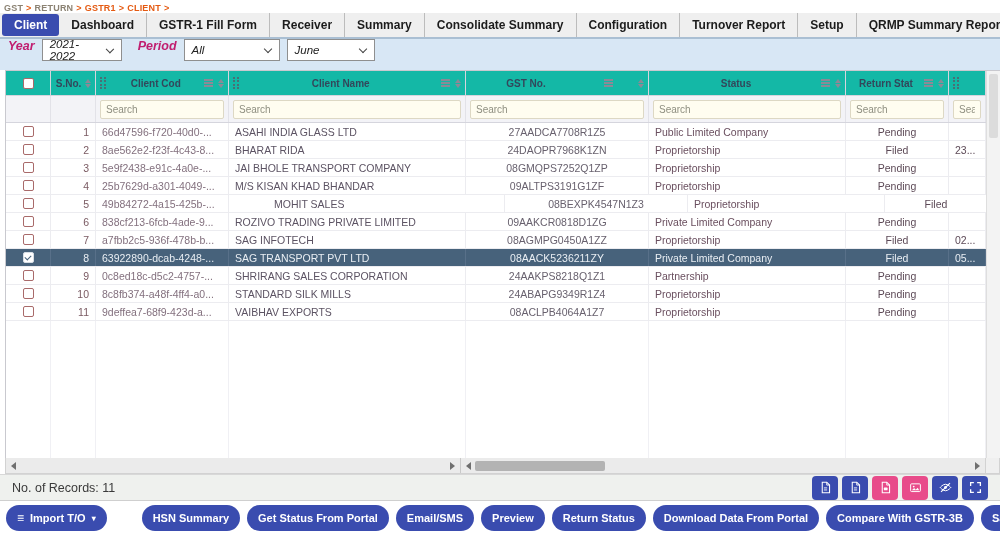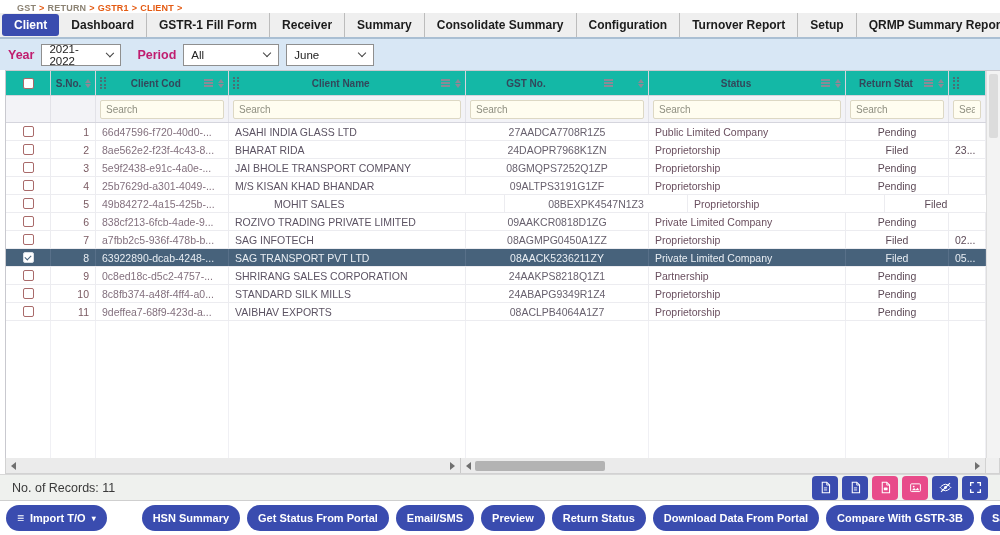--- a/index.html
+++ b/index.html
@@ -1,35 +1,35 @@
 <!DOCTYPE html>
 <html><head>
 <meta charset="utf-8">
 <style>
   * { box-sizing: border-box; margin: 0; padding: 0; }
   html,body { width:1000px; height:535px; overflow:hidden; background:#fff;
     font-family:"Liberation Sans", sans-serif; }
 
   
-  .breadcrumb { height:13px; padding:2px 0 0 17px; font-size:9px; font-weight:bold;
+  .breadcrumb { height:13px; padding:2px 0 0 4px; font-size:9px; font-weight:bold;
     display:flex; align-items:center; letter-spacing:.2px; }
   .crumb { color:#8b8273; }
   .crumb.active { color:#e45a12; }
   .crumb-sep { color:#e45a12; margin:0 3px; font-size:9px; }
 
   
   .tabbar { height:26px; background:#efefef; display:flex; align-items:stretch;
     border-bottom:2px solid #aabfd3; padding-left:2px; }
   .tab { display:flex; align-items:center; padding:0 12px; font-size:12px; font-weight:bold;
     color:#1c1c1c; border-right:1px solid #bcbcbc; white-space:nowrap; cursor:default; }
   .tab:last-child { border-right:none; }
   .tab.active { background:#3a4caf; color:#fff; border-radius:3px; border-right:none; margin:1px 0; }
 
   
-  .filterbar { height:31px; background:#d8e7f5; display:flex; align-items:center; padding:0 8px; }
+  .filterbar { height:31px; background:#d8e7f5; display:flex; padding:0 8px;font-style:italic; }
   .flabel { color:#c01d6f; font-weight:bold; font-size:12.5px; margin-right:7px; }
   .select { background:#fff; border:1px solid #8f8f8f; height:22px; display:flex; align-items:center;
     justify-content:space-between; padding:0 7px; font-size:11.5px; color:#222; }
   .chev { width:6px; height:6px; border-right:1.5px solid #444; border-bottom:1.5px solid #444;
     transform:rotate(45deg); margin:-3px 1px 0 8px; }
 
   
   .grid { margin-left:5px; width:995px; height:388px; border-left:1px solid #c9c9cf;
     border-top:1px solid #c9c9cf; position:relative; display:flex; flex-direction:column; background:#fff; }
   .hdr-row { display:flex; height:25px; background:#14b8a6; border-bottom:1px solid #d5d5dd; flex:0 0 25px; }

